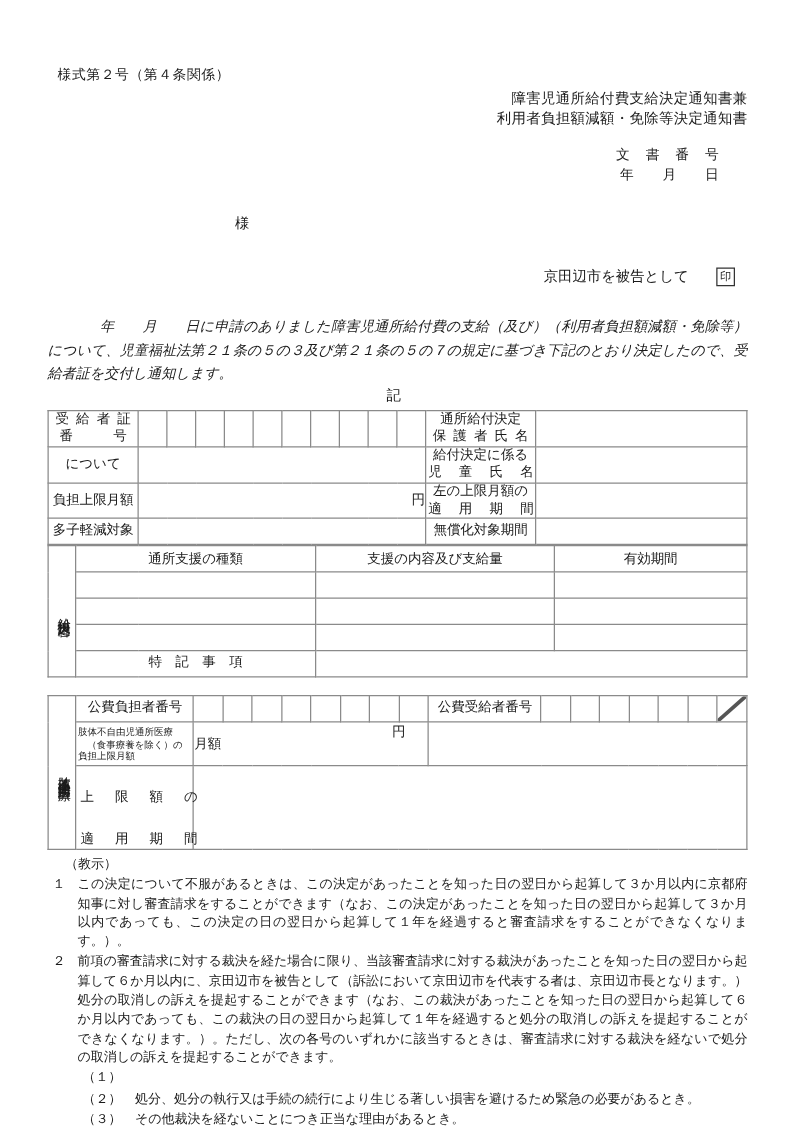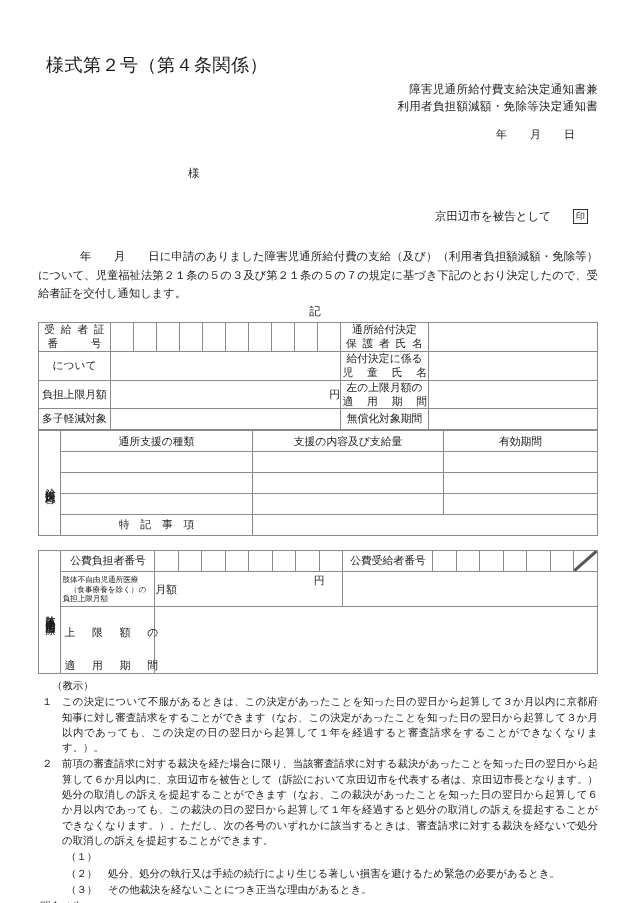--- a/index.html
+++ b/index.html
@@ -17,21 +17,21 @@
     height: 903px;
     background: #ffffff;
     box-sizing: border-box;
     padding: 52px 32px 0 38px;
     font-size: 11px;
     line-height: 1.5;
   }
 
   
   .form-no {
-    font-size: 18px;
+    font-size: 11px;
     letter-spacing: 0.5px;
     margin: 0 0 2px 8px;
   }
   .doc-title {
     text-align: right;
     font-size: 11.5px;
     line-height: 1.45;
     margin: 0;
     padding-left: 10px;
   }
@@ -78,20 +78,21 @@
     margin-left: 22px;
     vertical-align: 1px;
   }
 
   .body-para {
     margin-top: 22px;
     font-size: 11.3px;
     line-height: 1.62;
     text-align: justify;
     text-justify: inter-ideograph;
+    font-style: italic;
   }
   .body-para .lead { padding-left: 42px; }
   .blank-y { display: inline-block; width: 34px; }
   .blank-m { display: inline-block; width: 34px; }
 
   .ki {
     text-align: center;
     font-size: 11.5px;
     margin: 1px 0 2px 0;
     padding-right: 6px;
@@ -212,20 +213,21 @@
 <div class="page">
 
   <div class="form-no">様式第２号（第４条関係）</div>
 
   <div class="doc-title">
     <div>障害児通所給付費支給決定通知書兼</div>
     <div>利用者負担額減額・免除等決定通知書</div>
   </div>
 
   <div class="docnum-block">
+    <div class="docnum-line1">文 書 番 号</div>
     <div class="docnum-line2">
       <span class="dn-y">年</span><span class="dn-m">月</span><span class="dn-d">日</span>
     </div>
   </div>
 
   <div class="addressee">様</div>
 
   <div class="issuer">
     <span>京田辺市を被告として</span><span class="seal-box">印</span>
   </div>

